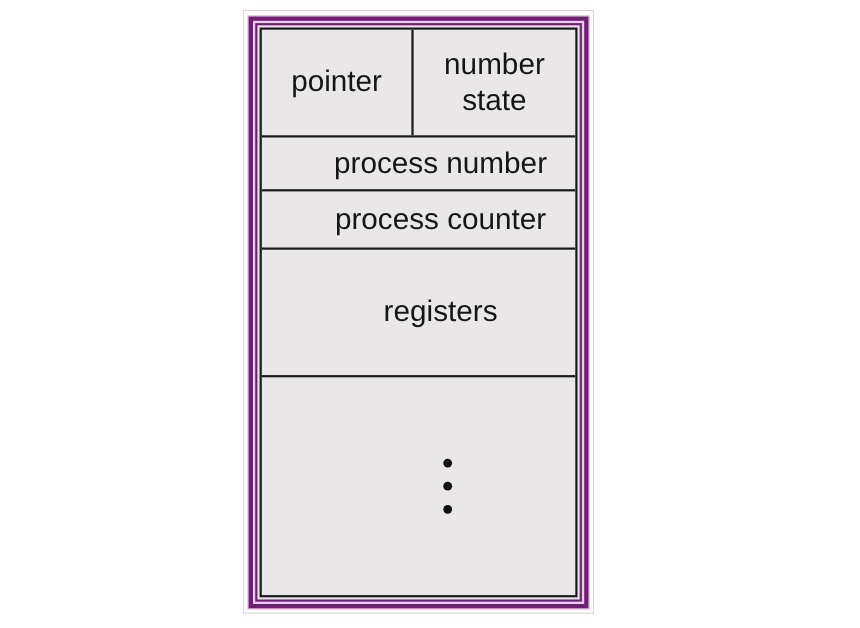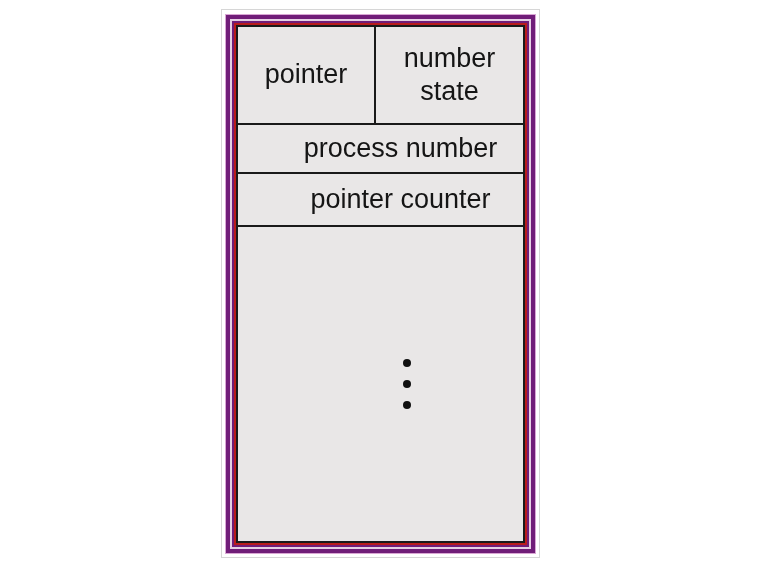--- a/index.html
+++ b/index.html
@@ -25,21 +25,21 @@
     align-items: center;
     justify-content: center;
   }
 
   
   .frame-a { border: 1px solid var(--frame-light-pink, #d9a6d4); }
   .frame-b { border: 4px solid var(--frame-purple, #701d78); }
   .frame-c { border: 2px solid var(--frame-inner-light, #e6d0e4); }
   .frame-d {
     border: 2px solid var(--frame-purple, #701d78);
-    background: #b91c1c;
+    background: #e5e5e5;
     padding: 2px;
   }
 
   .pcb-table {
     width: 289px;
     height: 518px;
     background: var(--cell-fill, #e9e7e7);
     border: 2px solid var(--table-border, #1a1a1a);
     display: flex;
     flex-direction: column;
@@ -100,22 +100,23 @@
 
           <div class="pcb-table">
 
             <div class="row row-top">
               <div class="cell cell-pointer">pointer</div>
               <div class="cell cell-process-state">number state</div>
             </div>
 
             <div class="row row-procnum">process number</div>
 
-            <div class="row row-pc">pointer counter</div>
+            <div class="row row-pc">process counter</div>
 
+            <div class="row row-registers">registers</div>
 
 
 
             <div class="row row-dots">
               <span class="dot"></span>
               <span class="dot"></span>
               <span class="dot"></span>
             </div>
 
           </div>

